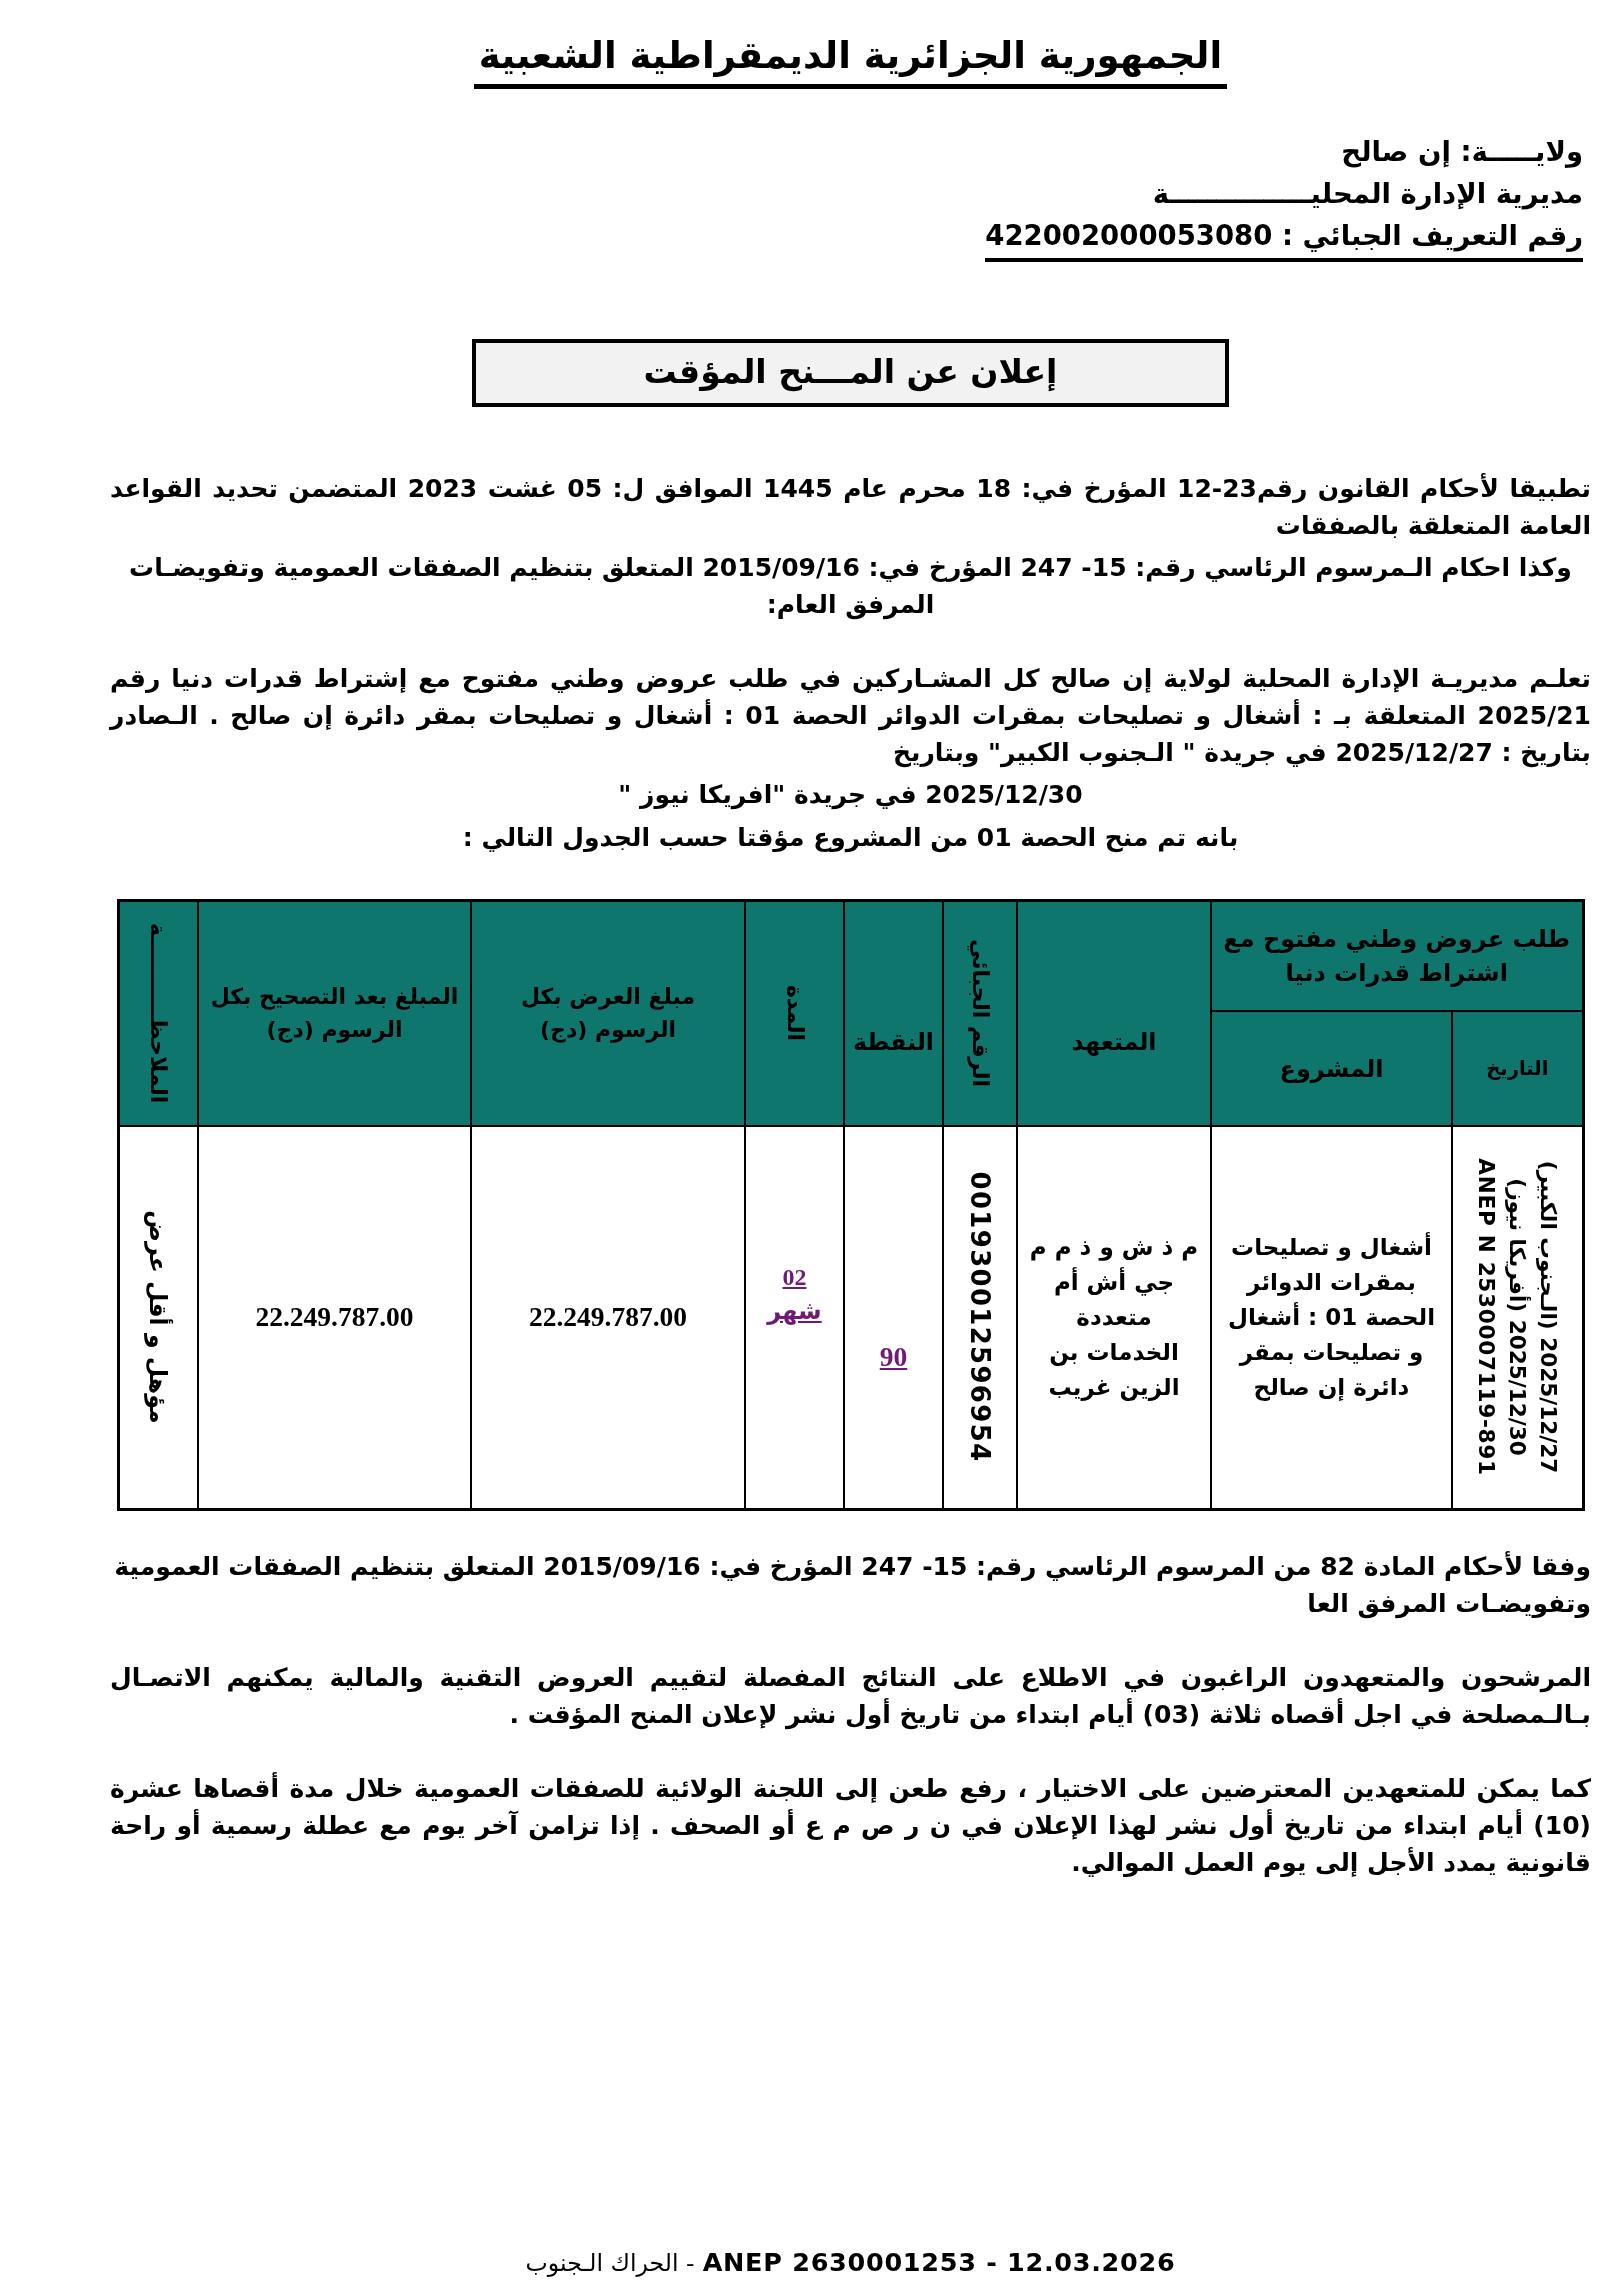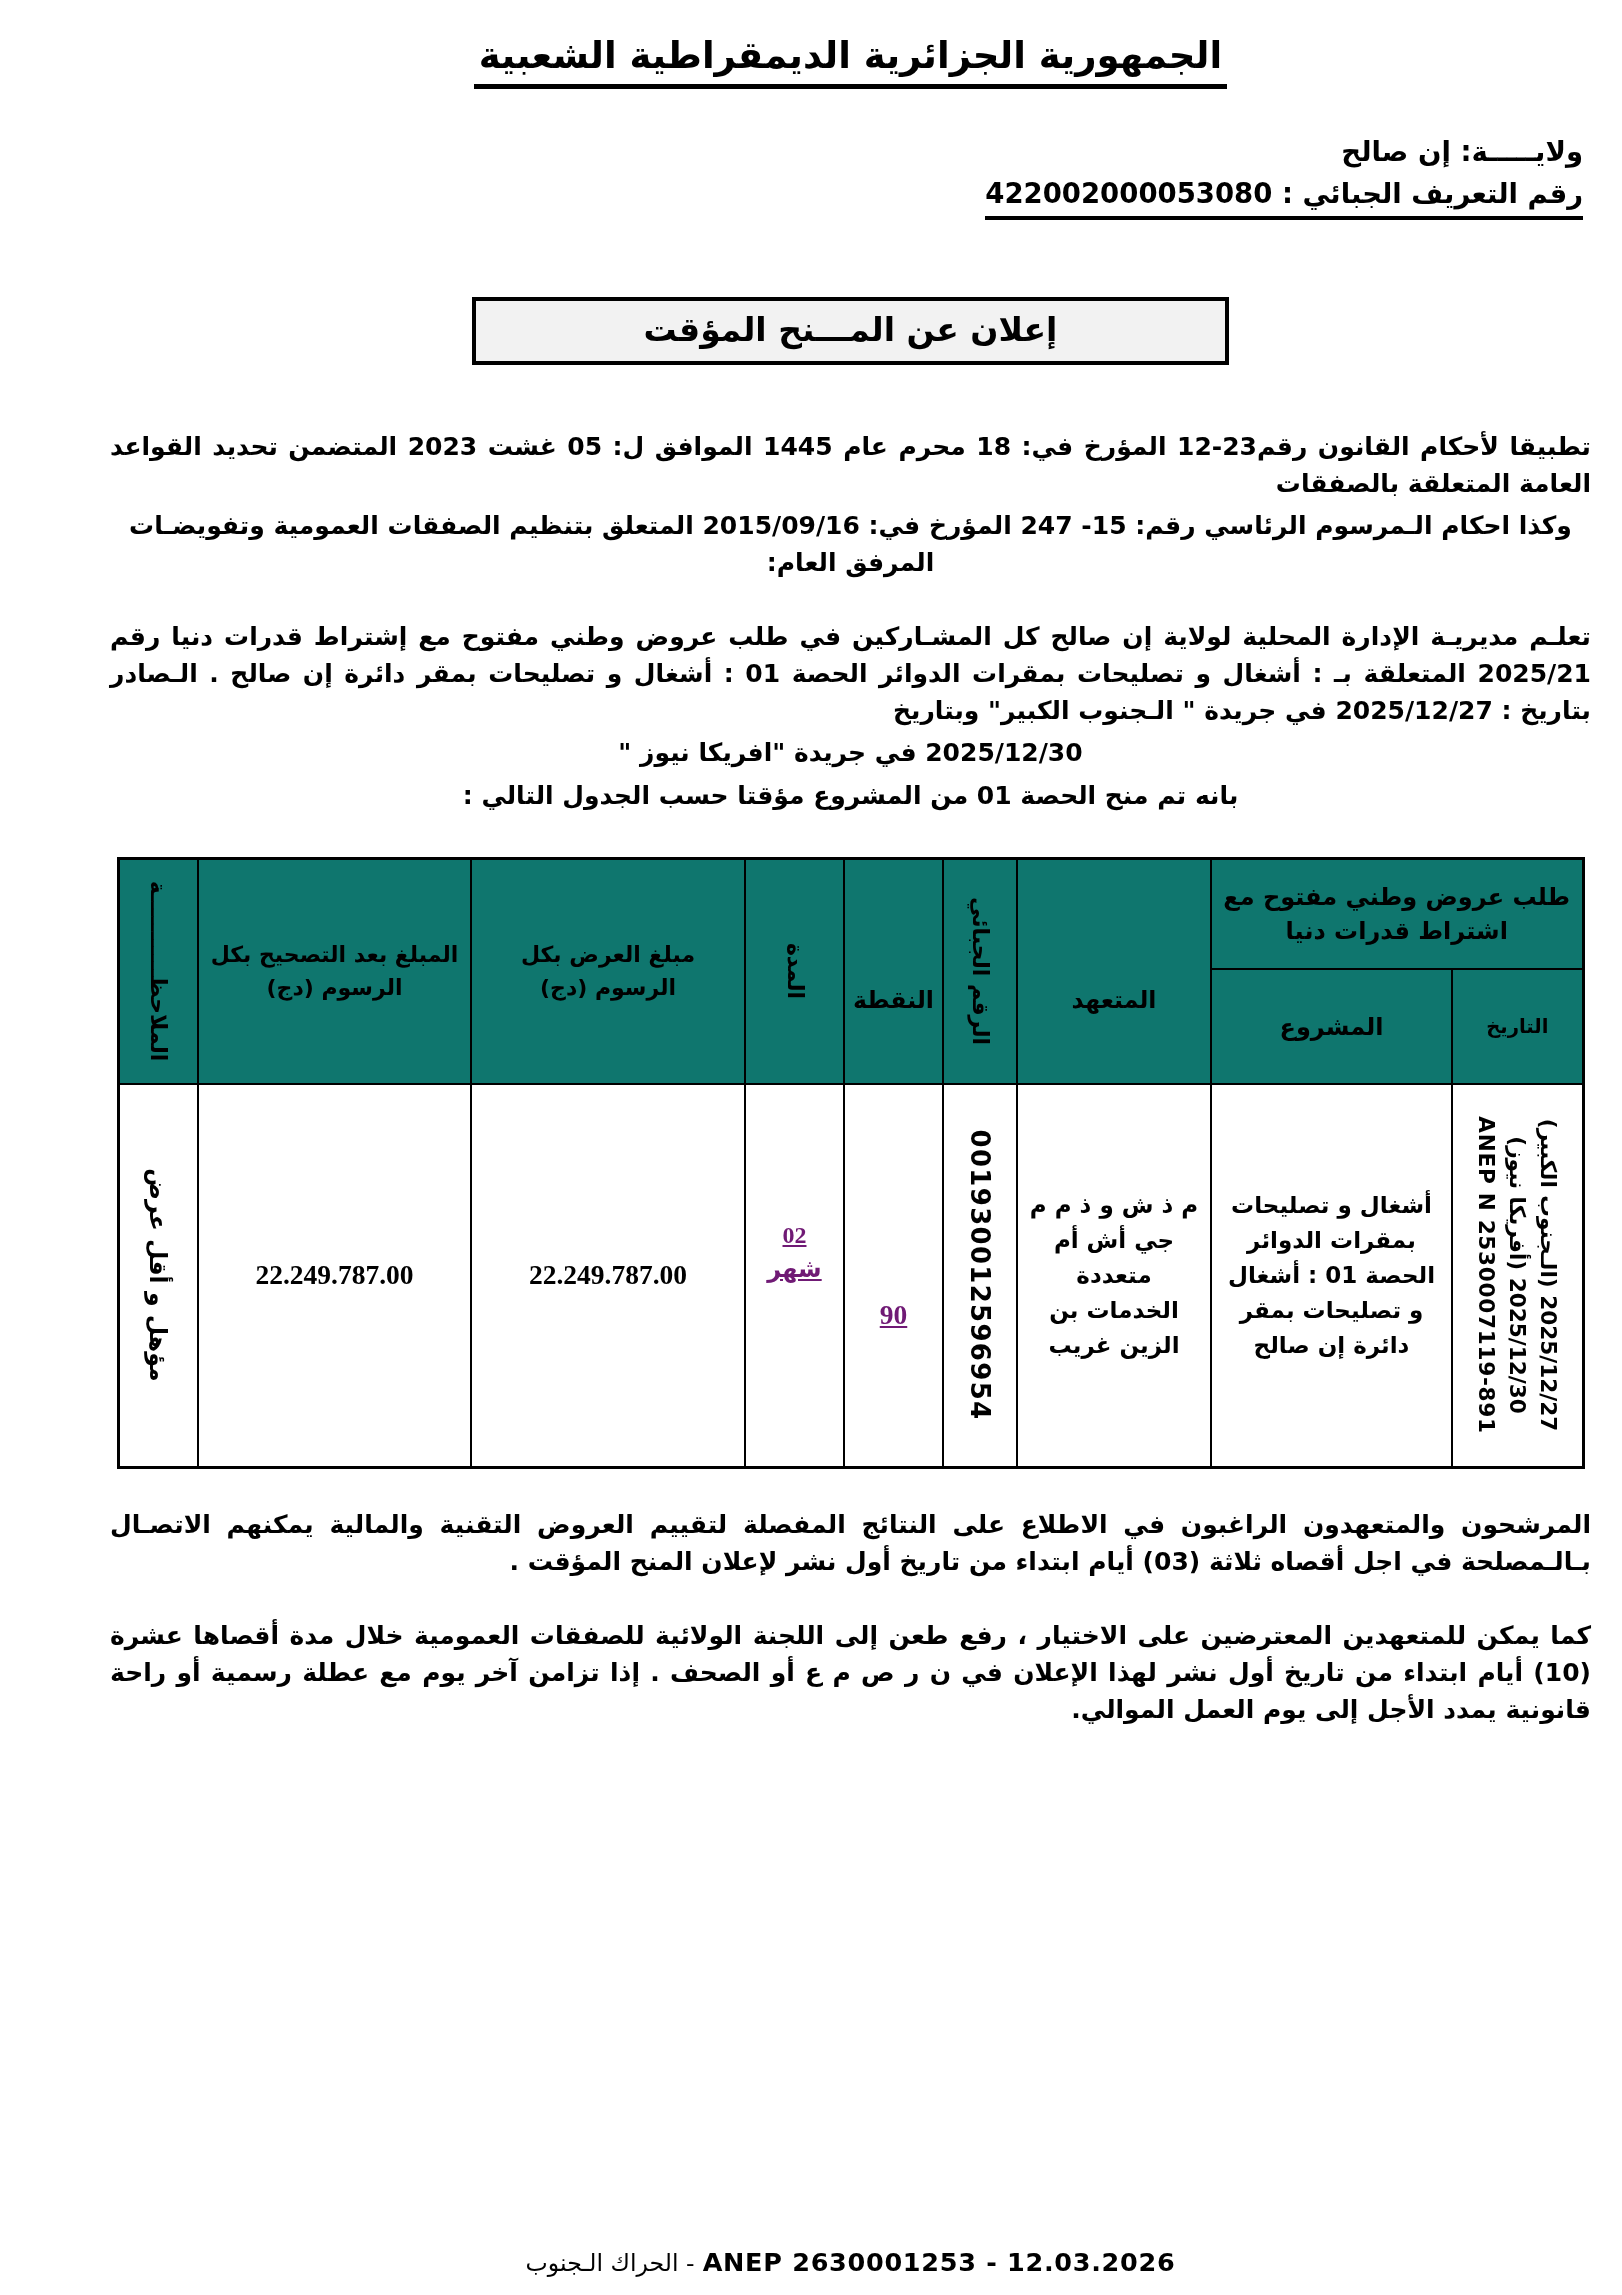--- a/index.html
+++ b/index.html
@@ -101,20 +101,21 @@
 <body>
 
 <div class="page">
 
   <div class="rep-title-wrap">
     <span class="rep-title">الجمهورية الجزائرية الديمقراطية الشعبية</span>
   </div>
 
   <div class="admin-block">
     <div>ولايـــــة: إن صالح</div>
+    <div>مديرية الإدارة المحليـــــــــــــــة</div>
     <div>
       <span class="underlined">رقم التعريف الجبائي : 422002000053080</span>
     </div>
   </div>
 
   <div class="ann-box-wrap">
     <div class="ann-box">إعلان  عن  المـــنح المؤقت</div>
   </div>
 
   <div class="paras">
@@ -187,20 +188,21 @@
           <td class="d-amount serif-num" dir="ltr">22.249.787.00</td>
           <td class="vcell">
             <div class="rot d-remark" dir="rtl">مؤهل و أقل عرض</div>
           </td>
         </tr>
       </tbody>
     </table>
   </div>
 
   <div class="paras">
+    <div class="p-right mt-mid">وفقا لأحكام المادة 82 من المرسوم الرئاسي رقم: 15- 247 المؤرخ في: 2015/09/16 المتعلق بتنظيم الصفقات العمومية وتفويضـات المرفق العا</div>
     <div class="p-just mt-mid">المرشحون والمتعهدون الراغبون في الاطلاع على النتائج المفصلة لتقييم العروض التقنية والمالية يمكنهم الاتصـال بـالـمصلحة في اجل أقصاه ثلاثة (03) أيام ابتداء من تاريخ أول نشر لإعلان المنح المؤقت .</div>
     <div class="p-just mt-mid">كما يمكن للمتعهدين المعترضين على الاختيار ، رفع طعن إلى اللجنة  الولائية  للصفقات العمومية خلال مدة أقصاها عشرة (10) أيام ابتداء من تاريخ أول نشر لهذا الإعلان في ن ر ص م ع أو الصحف . إذا تزامن آخر يوم مع عطلة رسمية أو راحة قانونية يمدد الأجل إلى يوم العمل الموالي.</div>
   </div>
 
   <div class="footer-line" dir="rtl">
     <span class="anep">ANEP 2630001253 - 12.03.2026</span>
     <span class="pub">- الحراك الـجنوب</span>
   </div>
 
 </div>

